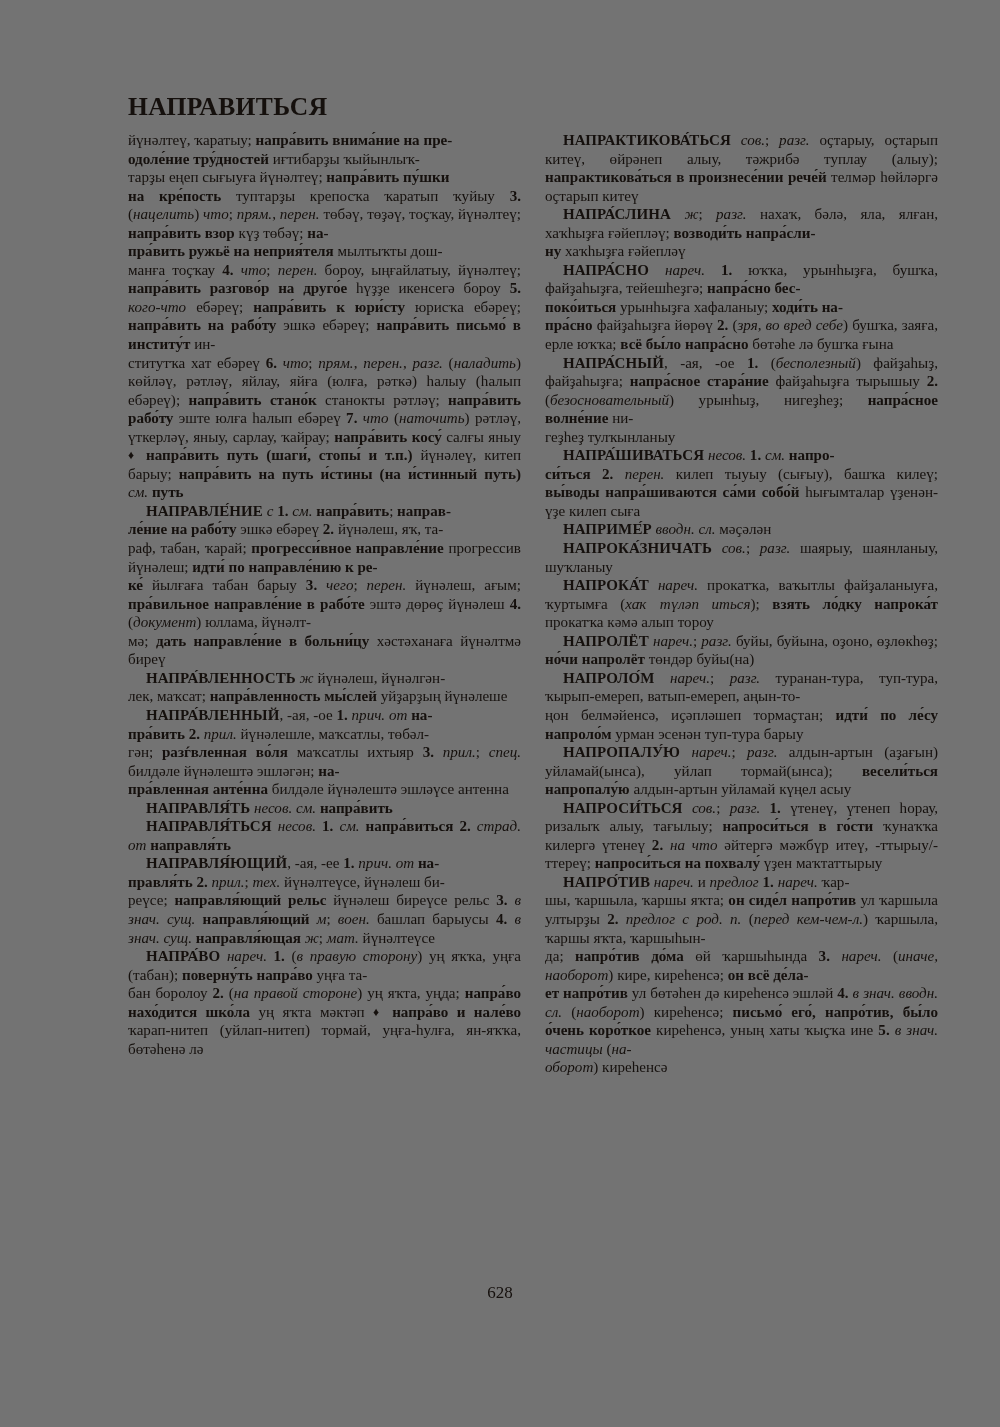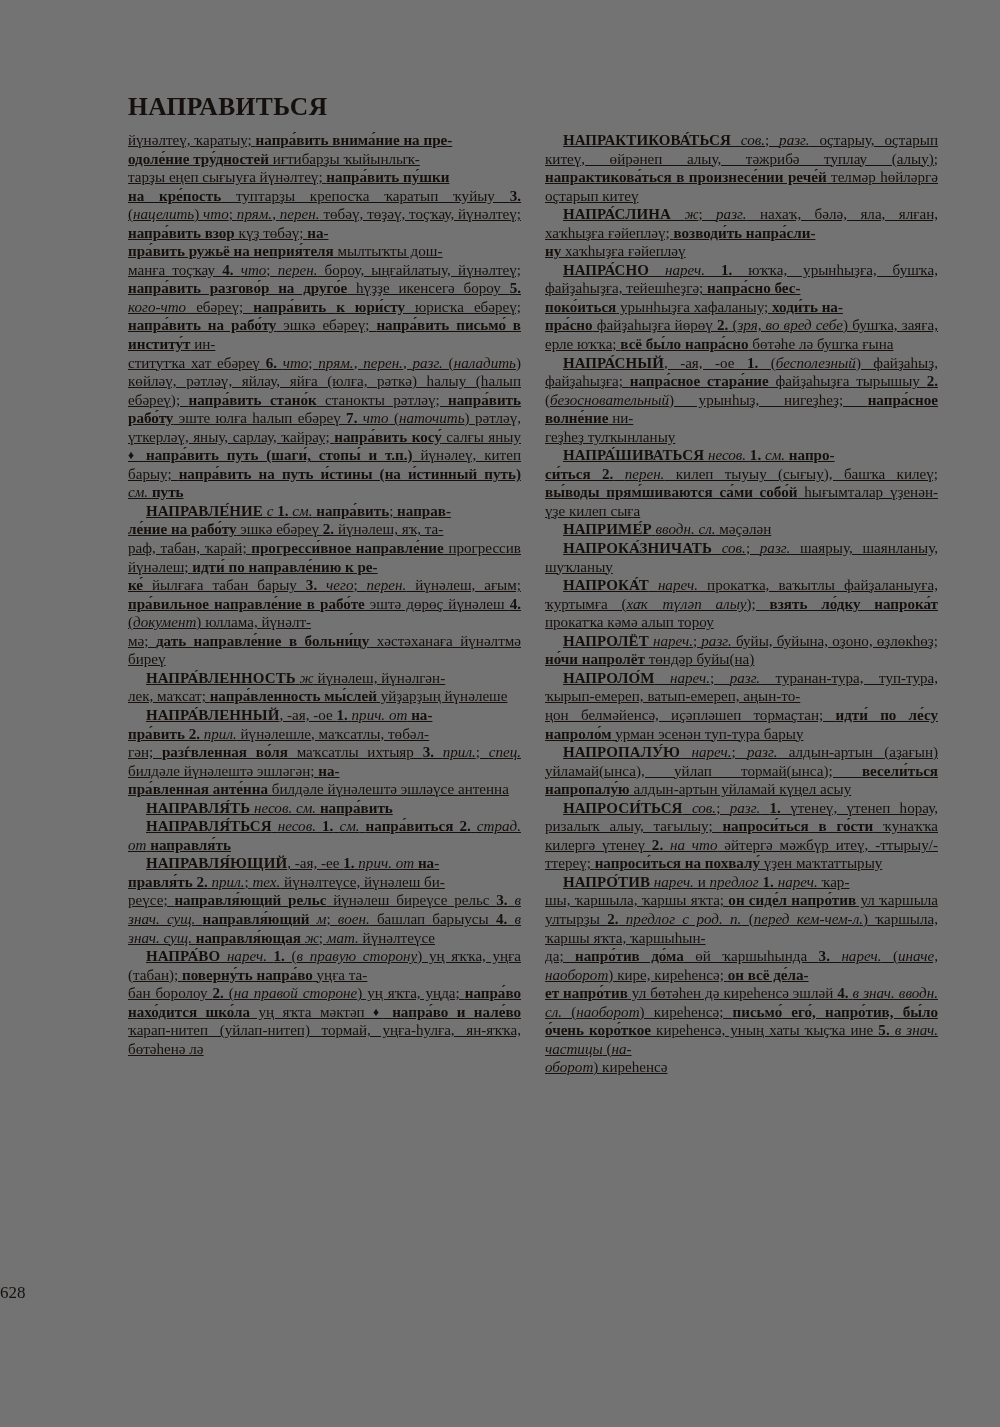--- a/index.html
+++ b/index.html
@@ -24,21 +24,20 @@
     font-weight: bold;
     letter-spacing: 0.4px;
   }
   .columns {
     position: absolute;
     left: 128px;
     top: 131px;
     width: 822px;
     display: flex;
     gap: 24px;
-    text-decoration: underline;
   }
   .col {
     width: 393px;
   }
   .entry {
     font-size: 15.1px;
     line-height: 18.55px;
     text-align: justify;
     text-justify: inter-word;
     text-indent: 18px;
@@ -54,21 +53,21 @@
     letter-spacing: 0.1px;
   }
   b { font-weight: bold; }
   i { font-style: italic; }
   .lozenge { font-size: 12px; vertical-align: 1px; }
   .pageno {
     position: absolute;
     left: 0;
     top: 1283px;
     width: 1000px;
-    text-align: left;
+    text-align: center;
     font-size: 17px;
   }
 </style>
 </head>
 <body>
 
 <div class="page">
 
   <div class="headword-title">НАПРАВИТЬСЯ</div>
 
@@ -83,24 +82,24 @@
         <p class="entry"><span class="hw">НАПРАВЛЯ́ТЬСЯ</span> <i>несов.</i> <b>1.</b> <i>см.</i> <b>напра́виться 2.</b> <i>страд. от</i> <b>направля́ть</b></p>
         <p class="entry"><span class="hw">НАПРАВЛЯ́ЮЩИЙ</span>, -ая, -ее <b>1.</b> <i>прич. от</i> <b>на-<br>правля́ть 2.</b> <i>прил.</i>; <i>тех.</i> йүнәлтеүсе, йүнәлеш би-<br>реүсе; <b>направля́ющий рельс</b> йүнәлеш биреүсе рельс <b>3.</b> <i>в знач. сущ.</i> <b>направля́ющий</b> <i>м</i>; <i>воен.</i> башлап барыусы <b>4.</b> <i>в знач. сущ.</i> <b>направля́ющая</b> <i>ж</i>; <i>мат.</i> йүнәлтеүсе</p>
         <p class="entry"><span class="hw">НАПРА́ВО</span> <i>нареч.</i> <b>1.</b> (<i>в правую сторону</i>) уң яҡҡа, уңға (табан); <b>поверну́ть напра́во</b> уңға та-<br>бан боролоу <b>2.</b> (<i>на правой стороне</i>) уң яҡта, уңда; <b>напра́во нахо́дится шко́ла</b> уң яҡта мәктәп <span class="lozenge">♦</span> <b>напра́во и нале́во</b> ҡарап-нитеп (уйлап-нитеп) тормай, уңға-һулға, ян-яҡҡа, бөтәһенә лә</p>
       </div>
 
     <div class="col" id="right-column">
         <p class="entry"><span class="hw">НАПРАКТИКОВА́ТЬСЯ</span> <i>сов.</i>; <i>разг.</i> оҫтарыу, оҫтарып китеү, өйрәнеп алыу, тәжрибә туплау (алыу); <b>напрактикова́ться в произнесе́нии рече́й</b> телмәр һөйләргә оҫтарып китеү</p>
         <p class="entry"><span class="hw">НАПРА́СЛИНА</span> <i>ж</i>; <i>разг.</i> нахаҡ, бәлә, яла, ялған, хаҡһыҙға ғәйепләү; <b>возводи́ть напра́сли-<br>ну</b> хаҡһыҙға ғәйепләү</p>
         <p class="entry"><span class="hw">НАПРА́СНО</span> <i>нареч.</i> <b>1.</b> юҡҡа, урынһыҙға, бушҡа, файҙаһыҙға, тейешһеҙгә; <b>напра́сно бес-<br>поко́иться</b> урынһыҙға хафаланыу; <b>ходи́ть на-<br>пра́сно</b> файҙаһыҙға йөрөү <b>2.</b> (<i>зря, во вред себе</i>) бушҡа, заяға, ерле юҡҡа; <b>всё бы́ло напра́сно</b> бөтәһе лә бушҡа ғына</p>
         <p class="entry"><span class="hw">НАПРА́СНЫЙ</span>, -ая, -ое <b>1.</b> (<i>бесполезный</i>) файҙаһыҙ, файҙаһыҙға; <b>напра́сное стара́ние</b> файҙаһыҙға тырышыу <b>2.</b> (<i>безосновательный</i>) урынһыҙ, нигеҙһеҙ; <b>напра́сное волне́ние</b> ни-<br>геҙһеҙ тулҡынланыу</p>
-        <p class="entry"><span class="hw">НАПРА́ШИВАТЬСЯ</span> <i>несов.</i> <b>1.</b> <i>см.</i> <b>напро-<br>си́ться 2.</b> <i>перен.</i> килеп тыуыу (сығыу), башҡа килеү; <b>вы́воды прям́шиваются са́ми собо́й</b> һығымталар үҙенән-үҙе килеп сыға</p>
+        <p class="entry"><span class="hw">НАПРА́ШИВАТЬСЯ</span> <i>несов.</i> <b>1.</b> <i>см.</i> <b>напро-<br>си́ться 2.</b> <i>перен.</i> килеп тыуыу (сығыу), башҡа килеү; <b>вы́воды напра́шиваются са́ми собо́й</b> һығымталар үҙенән-үҙе килеп сыға</p>
         <p class="entry"><span class="hw">НАПРИМЕ́Р</span> <i>вводн. сл.</i> мәҫәлән</p>
         <p class="entry"><span class="hw">НАПРОКА́ЗНИЧАТЬ</span> <i>сов.</i>; <i>разг.</i> шаярыу, шаянланыу, шуҡланыу</p>
-        <p class="entry"><span class="hw">НАПРОКА́Т</span> <i>нареч.</i> прокатҡа, ваҡытлы файҙаланыуға, ҡуртымға (<i>хаҡ түләп алыу</i>); <b>взять ло́дку напрока́т</b> прокатҡа кәмә алып тороу</p>
+        <p class="entry"><span class="hw">НАПРОКА́Т</span> <i>нареч.</i> прокатҡа, ваҡытлы файҙаланыуға, ҡуртымға (<i>хаҡ түләп иться</i>); <b>взять ло́дку напрока́т</b> прокатҡа кәмә алып тороу</p>
         <p class="entry"><span class="hw">НАПРОЛЁТ</span> <i>нареч.</i>; <i>разг.</i> буйы, буйына, оҙоно, өҙлөкһөҙ; <b>но́чи напролёт</b> төндәр буйы(на)</p>
         <p class="entry"><span class="hw">НАПРОЛО́М</span> <i>нареч.</i>; <i>разг.</i> туранан-тура, туп-тура, ҡырып-емереп, ватып-емереп, аңын-то-<br>ңон белмәйенсә, иҫәпләшеп тормаҫтан; <b>идти́ по ле́су напроло́м</b> урман эсенән туп-тура барыу</p>
         <p class="entry"><span class="hw">НАПРОПАЛУ́Ю</span> <i>нареч.</i>; <i>разг.</i> алдын-артын (аҙағын) уйламай(ынса), уйлап тормай(ынса); <b>весели́ться напропалу́ю</b> алдын-артын уйламай күңел асыу</p>
         <p class="entry"><span class="hw">НАПРОСИ́ТЬСЯ</span> <i>сов.</i>; <i>разг.</i> <b>1.</b> үтенеү, үтенеп һорау, ризалыҡ алыу, тағылыу; <b>напроси́ться в го́сти</b> ҡунаҡҡа килергә үтенеү <b>2.</b> <i>на что</i> әйтергә мәжбүр итеү, -ттырыу/-ттереү; <b>напроси́ться на похвалу́</b> үҙен маҡтаттырыу</p>
         <p class="entry"><span class="hw">НАПРО́ТИВ</span> <i>нареч.</i> и <i>предлог</i> <b>1.</b> <i>нареч.</i> ҡар-<br>шы, ҡаршыла, ҡаршы яҡта; <b>он сиде́л напро́тив</b> ул ҡаршыла ултырҙы <b>2.</b> <i>предлог с род. п.</i> (<i>перед кем-чем-л.</i>) ҡаршыла, ҡаршы яҡта, ҡаршыһын-<br>да; <b>напро́тив до́ма</b> өй ҡаршыһында <b>3.</b> <i>нареч.</i> (<i>иначе, наоборот</i>) кире, киреһенсә; <b>он всё де́ла-<br>ет напро́тив</b> ул бөтәһен дә киреһенсә эшләй <b>4.</b> <i>в знач. вводн. сл.</i> (<i>наоборот</i>) киреһенсә; <b>письмо́ его́, напро́тив, бы́ло о́чень коро́ткое</b> киреһенсә, уның хаты ҡыҫҡа ине <b>5.</b> <i>в знач. частицы</i> (<i>на-<br>оборот</i>) киреһенсә</p>
       </div>
 
   </div>
 
   <div class="pageno">628</div>

